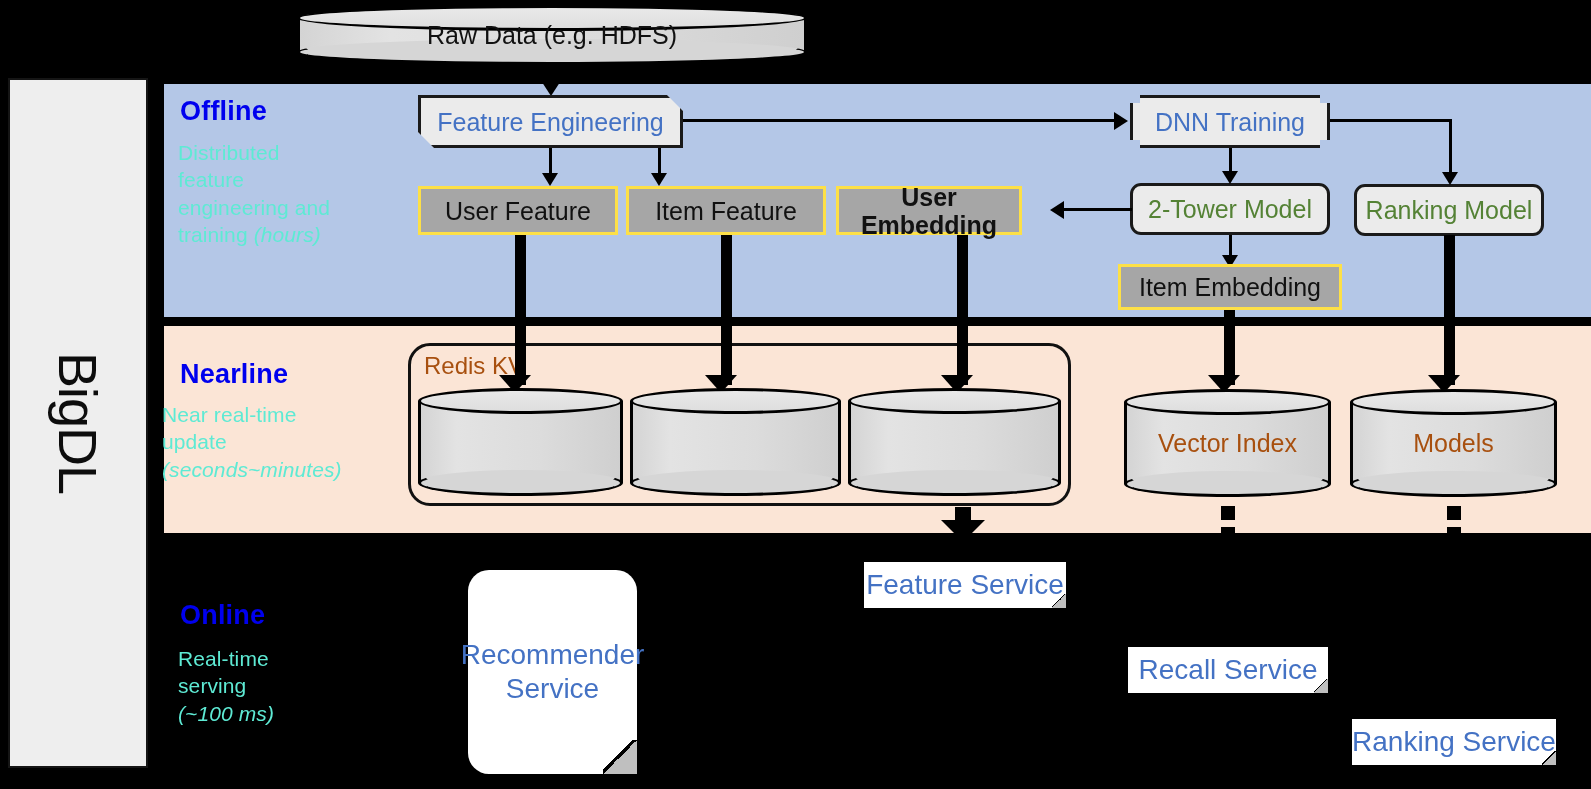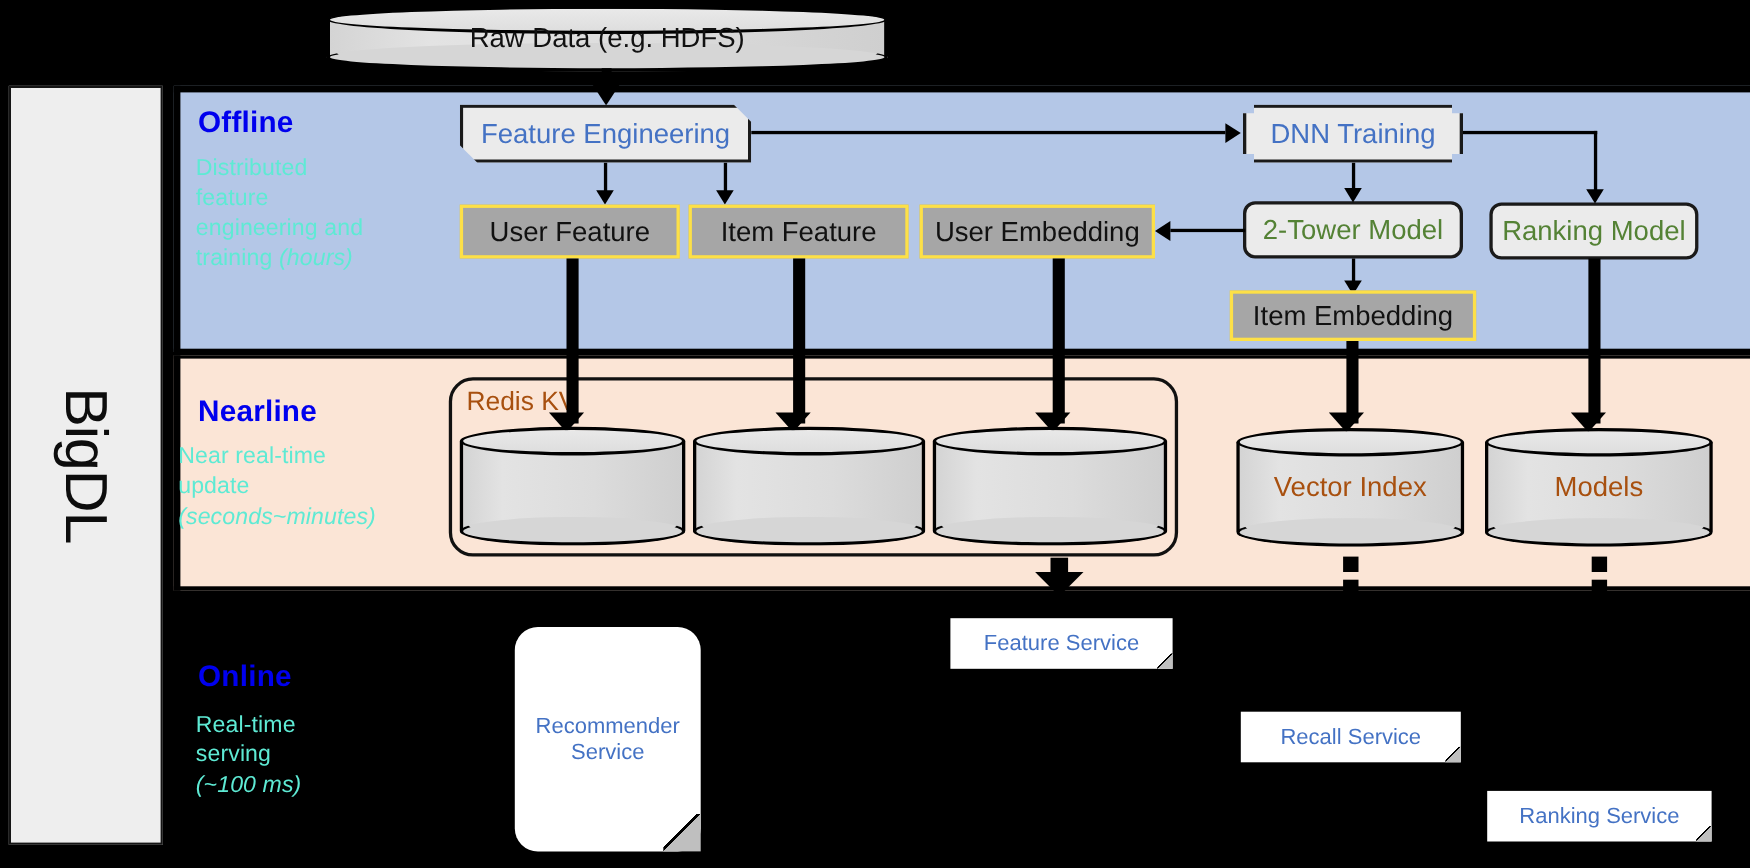--- a/index.html
+++ b/index.html
@@ -164,21 +164,21 @@
     border-left:14px solid #000;
   }
 
   
   .doc{
     position:absolute;
     background:#fff;
     display:flex;align-items:center;justify-content:center;
     text-align:center;
     color:#4472c4;
-    font-size:20px;
+    font-size:28px;
     line-height:1.2;
     box-sizing:border-box;
   }
   .doc .fold{
     position:absolute;right:0;bottom:0;
     width:14px;height:14px;
     background:linear-gradient(to top left,#bfbfbf 0 50%,#000 50% 56%,#fff 56% 100%);
   }
   .doc.big .fold{width:34px;height:34px;}
 </style>
@@ -231,21 +231,21 @@
 
   <div class="thin-line abs" style="left:658px;top:148px;width:3px;height:29px;"></div>
   <div class="arrow-down-thin abs" style="left:651px;top:173px;"></div>
 
   <div class="abs node grey-box" style="left:418px;top:186px;width:200px;height:49px;">
     <span>User Feature</span>
   </div>
   <div class="abs node grey-box" style="left:626px;top:186px;width:200px;height:49px;">
     <span>Item Feature</span>
   </div>
-  <div class="abs node grey-box" style="left:836px;top:186px;width:214px;height:49px;">
+  <div class="abs node grey-box" style="left:836px;top:186px;width:186px;height:49px;font-weight:bold;">
     <span>User Embedding</span>
   </div>
 
   <div class="abs node proc-box round green-text" style="left:1130px;top:183px;width:200px;height:52px;">
     <span>2-Tower Model</span>
   </div>
   <div class="abs node proc-box round green-text" style="left:1354px;top:184px;width:190px;height:52px;">
     <span>Ranking Model</span>
   </div>
 

